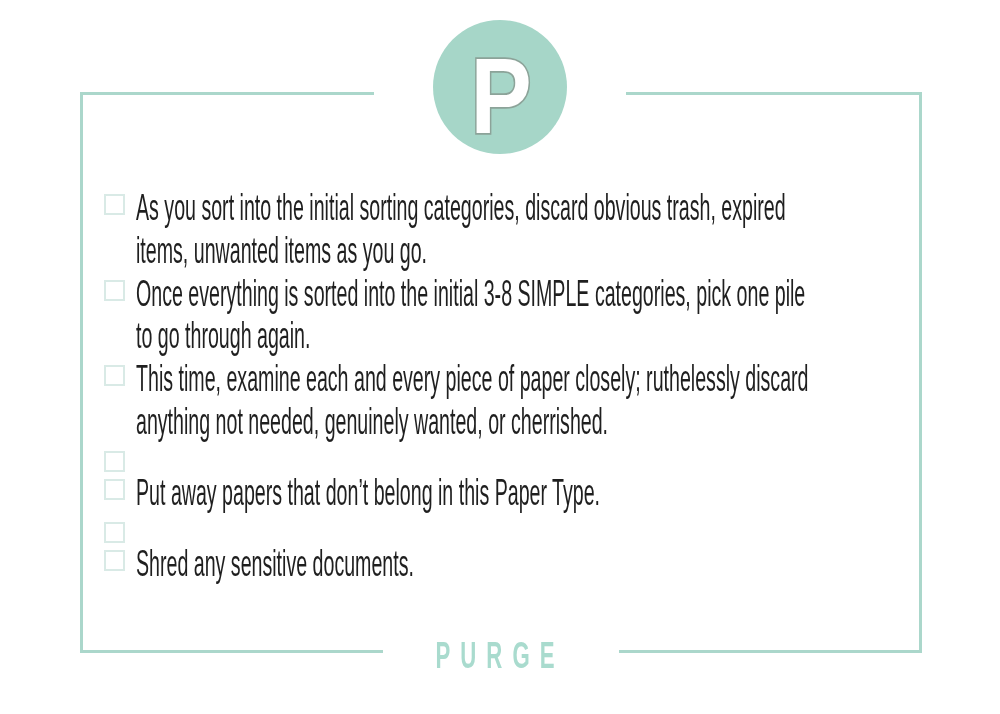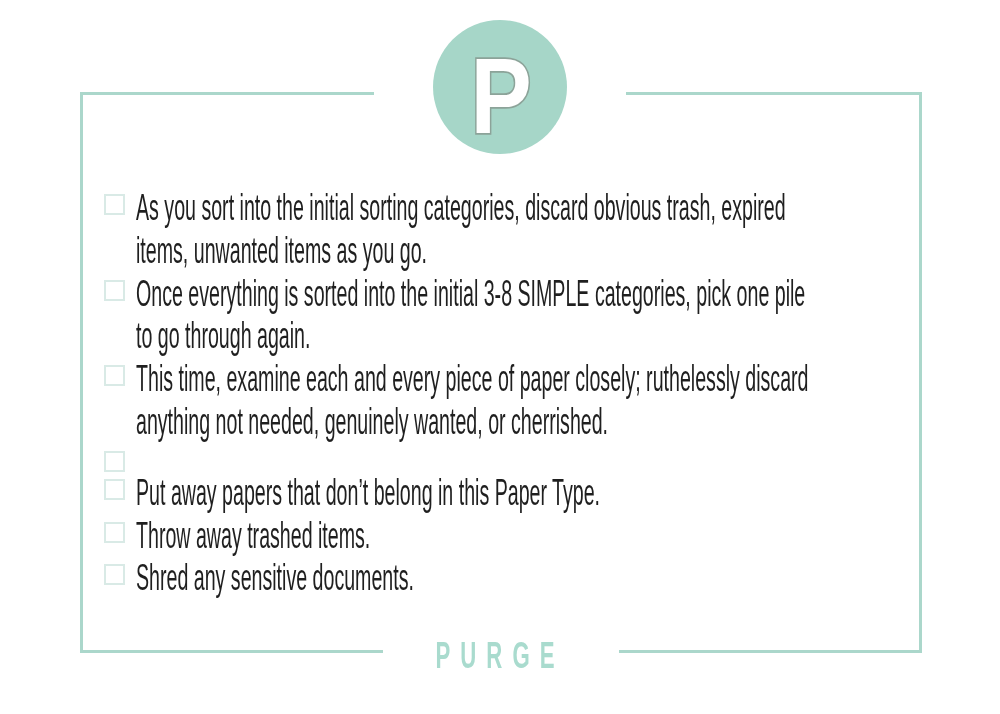--- a/index.html
+++ b/index.html
@@ -91,23 +91,20 @@
 
   <div class="row">
     <span class="checkbox"></span>
     <div class="lines">
           <div class="line"><span class="cond">Put away papers that don’t belong in this Paper Type.</span></div>
         </div>
   </div>
 
   <div class="row">
     <span class="checkbox"></span>
-    <div class="lines">
-          <div class="line"><span class="cond">Throw away trashed items.</span></div>
-        </div>
   </div>
 
   <div class="row">
     <span class="checkbox"></span>
     <div class="lines">
           <div class="line"><span class="cond">Shred any sensitive documents.</span></div>
         </div>
   </div>
 </div>
 

